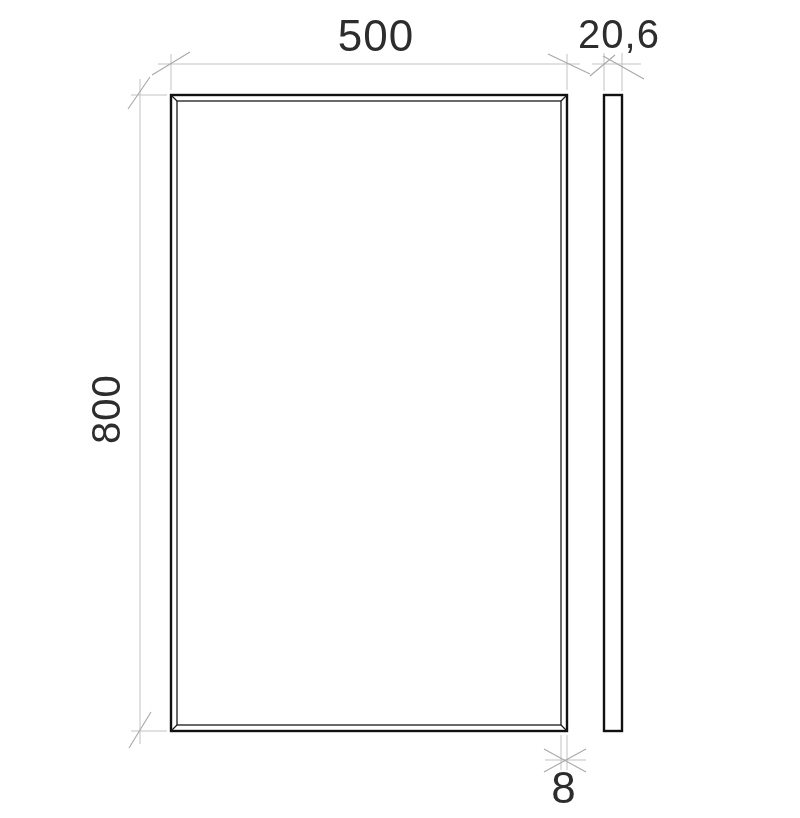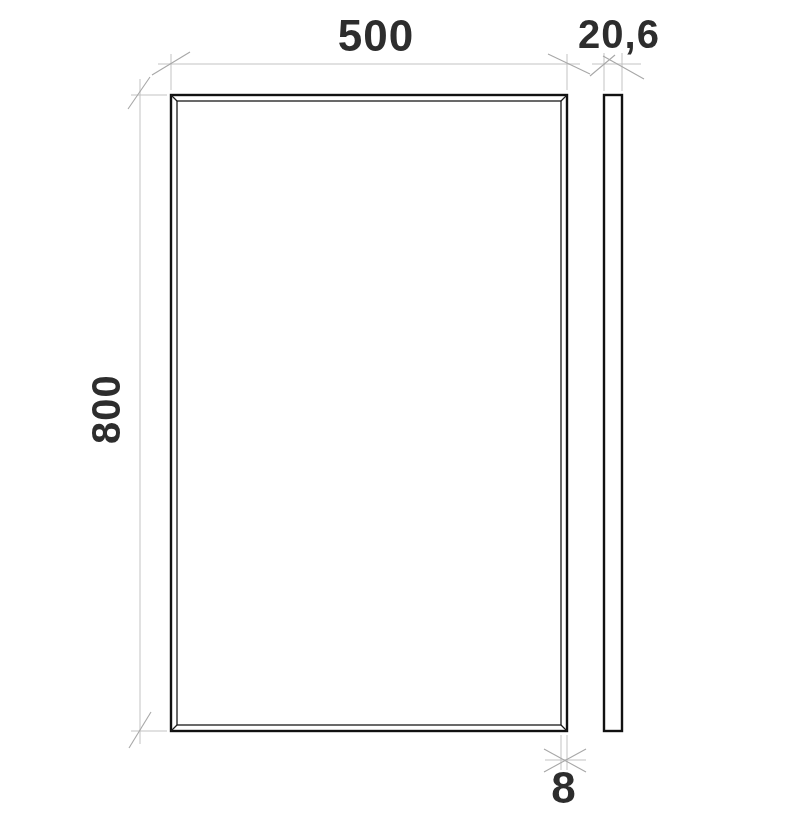--- a/index.html
+++ b/index.html
@@ -6,21 +6,20 @@
     margin: 0;
     padding: 0;
     background: #ffffff;
   }
   .canvas {
     position: relative;
     width: 800px;
     height: 818px;
     background: #ffffff;
     overflow: hidden;
-    font-weight: bold;
   }
   svg { display: block; }
 
   
   .obj-heavy {
     fill: none;
     stroke: #111111;
     stroke-width: 2.4;
     stroke-linejoin: miter;
   }

